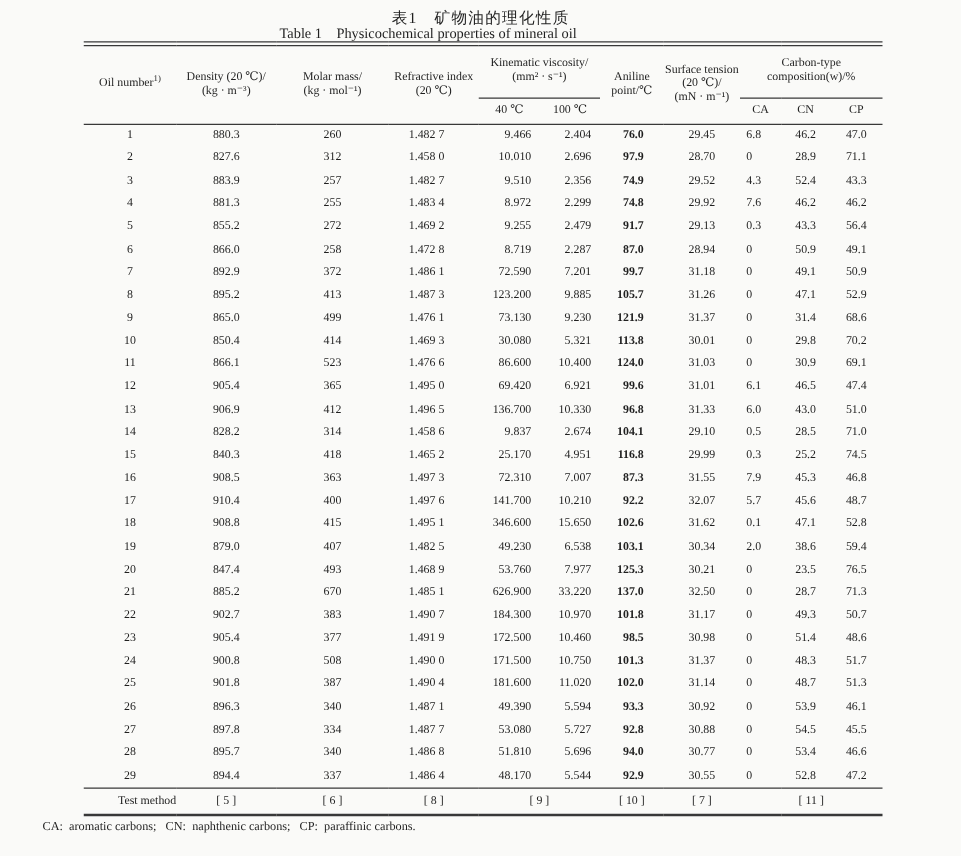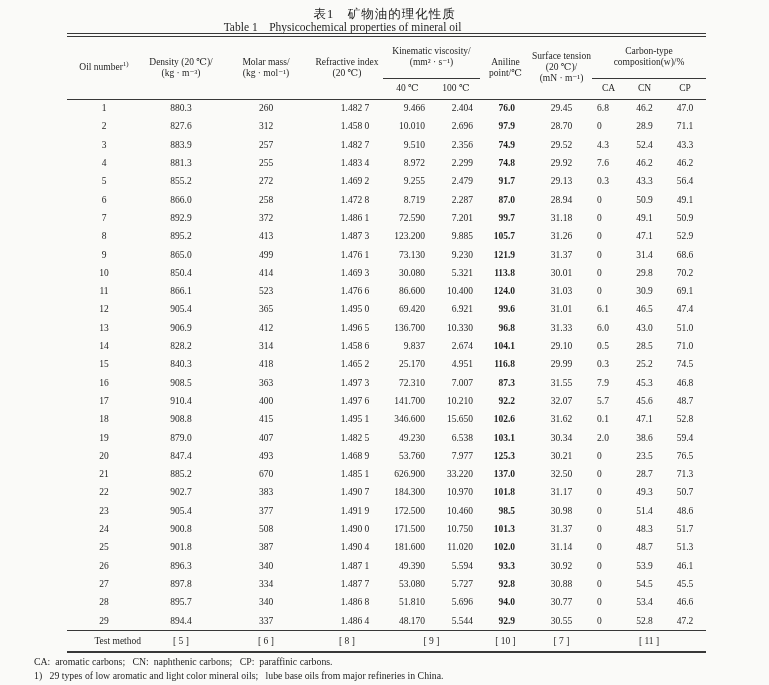--- a/index.html
+++ b/index.html
@@ -33,21 +33,21 @@
   thead tr:first-child{height:43px;}
   thead tr:last-child{height:21px;}
   thead th.group{border-bottom:1px solid var(--rule);}
   sup.fn-sup{font-size:7px;vertical-align:super;line-height:0;}
   tbody td{
     height:18.3px;padding:0;vertical-align:middle;white-space:nowrap;
   }
   tbody tr:first-child td{border-top:1px solid var(--rule);}
   tbody td:nth-child(1),tbody td:nth-child(2),tbody td:nth-child(3),
   tbody td:nth-child(8),tbody td:nth-child(10),tbody td:nth-child(11){text-align:center;}
-  tbody td:nth-child(4){text-align:center;padding-left:16px;}
+  tbody td:nth-child(4){text-align:left;padding-left:16px;}
   tbody td:nth-child(5){text-align:right;padding-right:7px;}
   tbody td:nth-child(6){text-align:right;padding-right:7px;}
   tbody td:nth-child(7){text-align:right;padding-right:16px;font-weight:bold;}
   tbody td:nth-child(9){text-align:left;padding-left:5px;margin-top:12px;}
   tfoot td{
     height:20px;text-align:center;vertical-align:middle;padding:0;
     border-top:1px solid var(--rule);border-bottom:2px solid var(--rule);
     font-size:9.5px;
   }
   tfoot td.tm-label{text-align:right;padding-left:5px;}
@@ -494,15 +494,14 @@
         <td>[ 8 ]</td>
         <td colspan="2">[ 9 ]</td>
         <td>[ 10 ]</td>
         <td>[ 7 ]</td>
         <td colspan="3">[ 11 ]</td>
       </tr>
     </tfoot>
   </table>
 
   <div class="footnote fn-abbr">CA:  aromatic carbons;   CN:  naphthenic carbons;   CP:  paraffinic carbons.</div>
-  <div class="footnote fn-note1">1)   29 types of low aromatic and light color mineral oils;   lube base oils from major refineries in China.</div>
 
 </div>
 
 </body></html>

